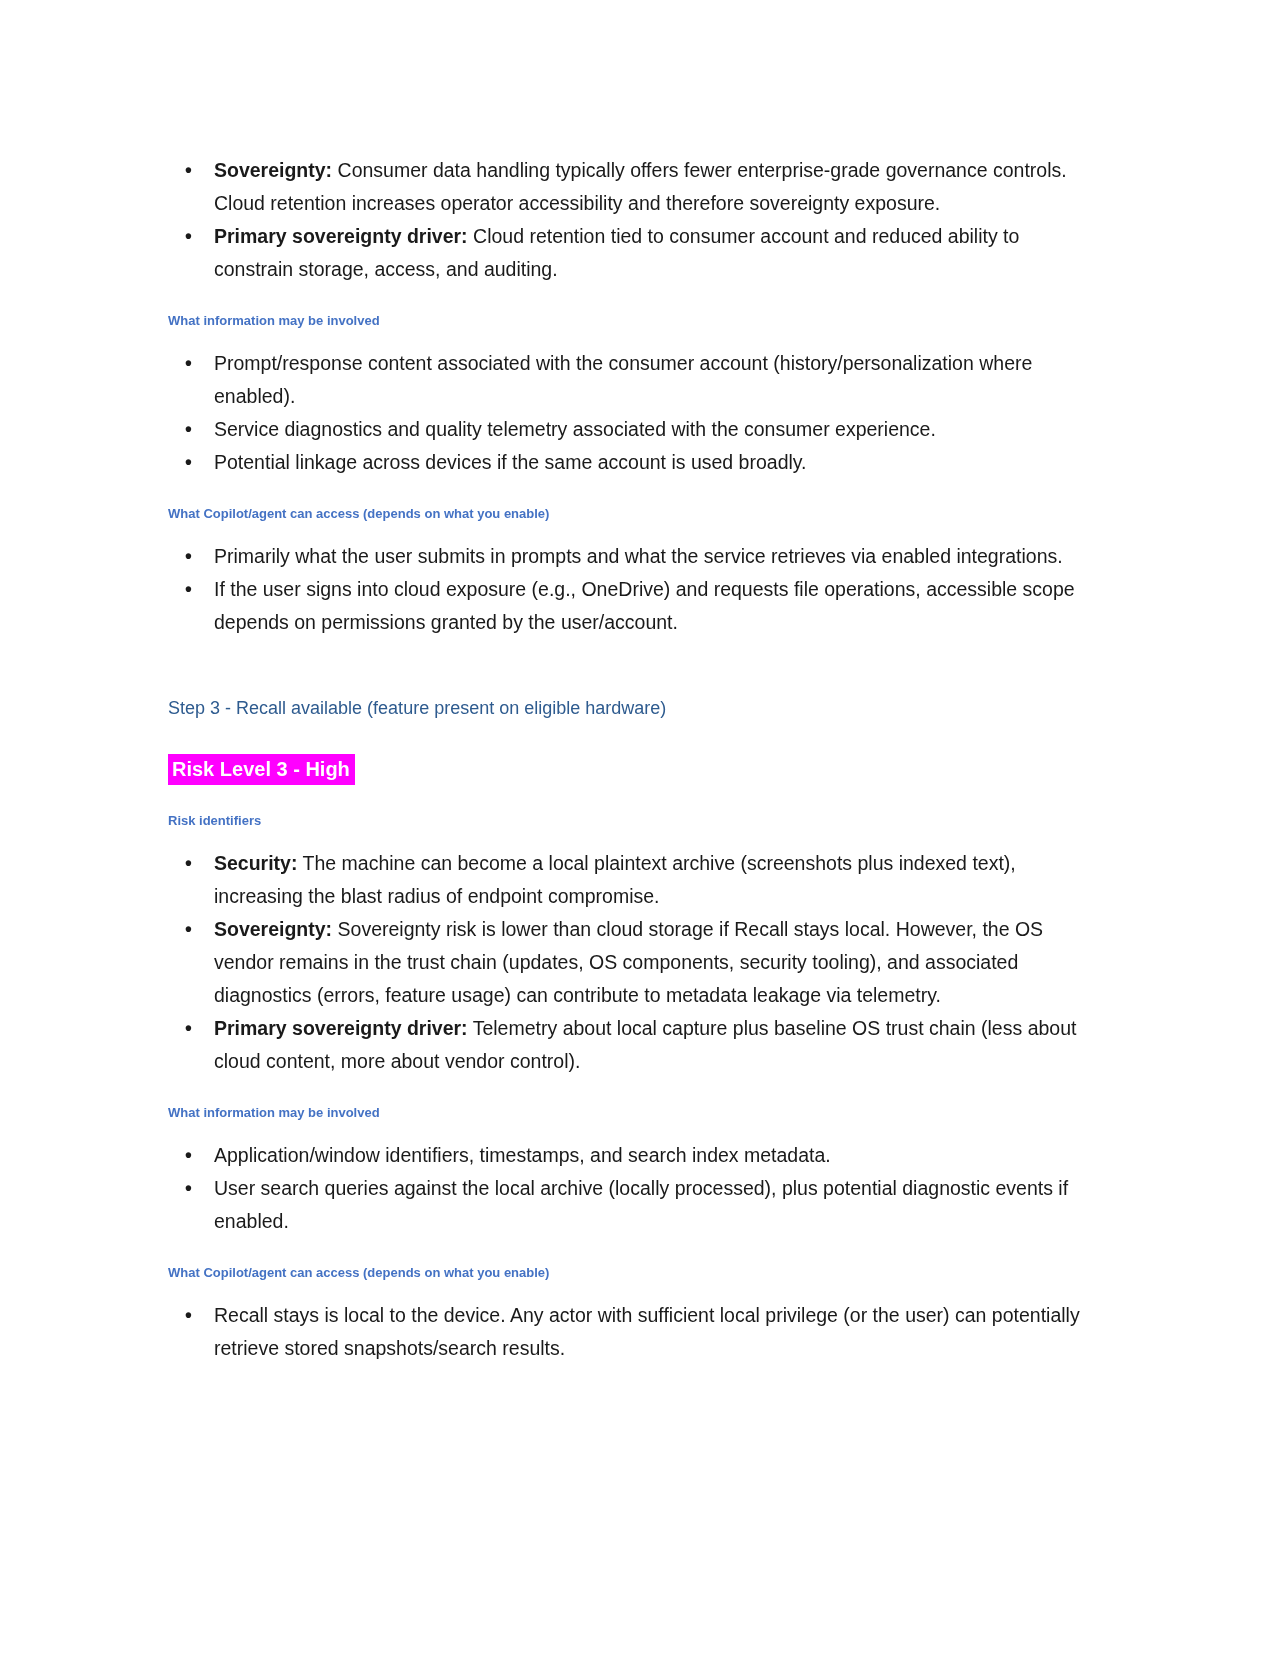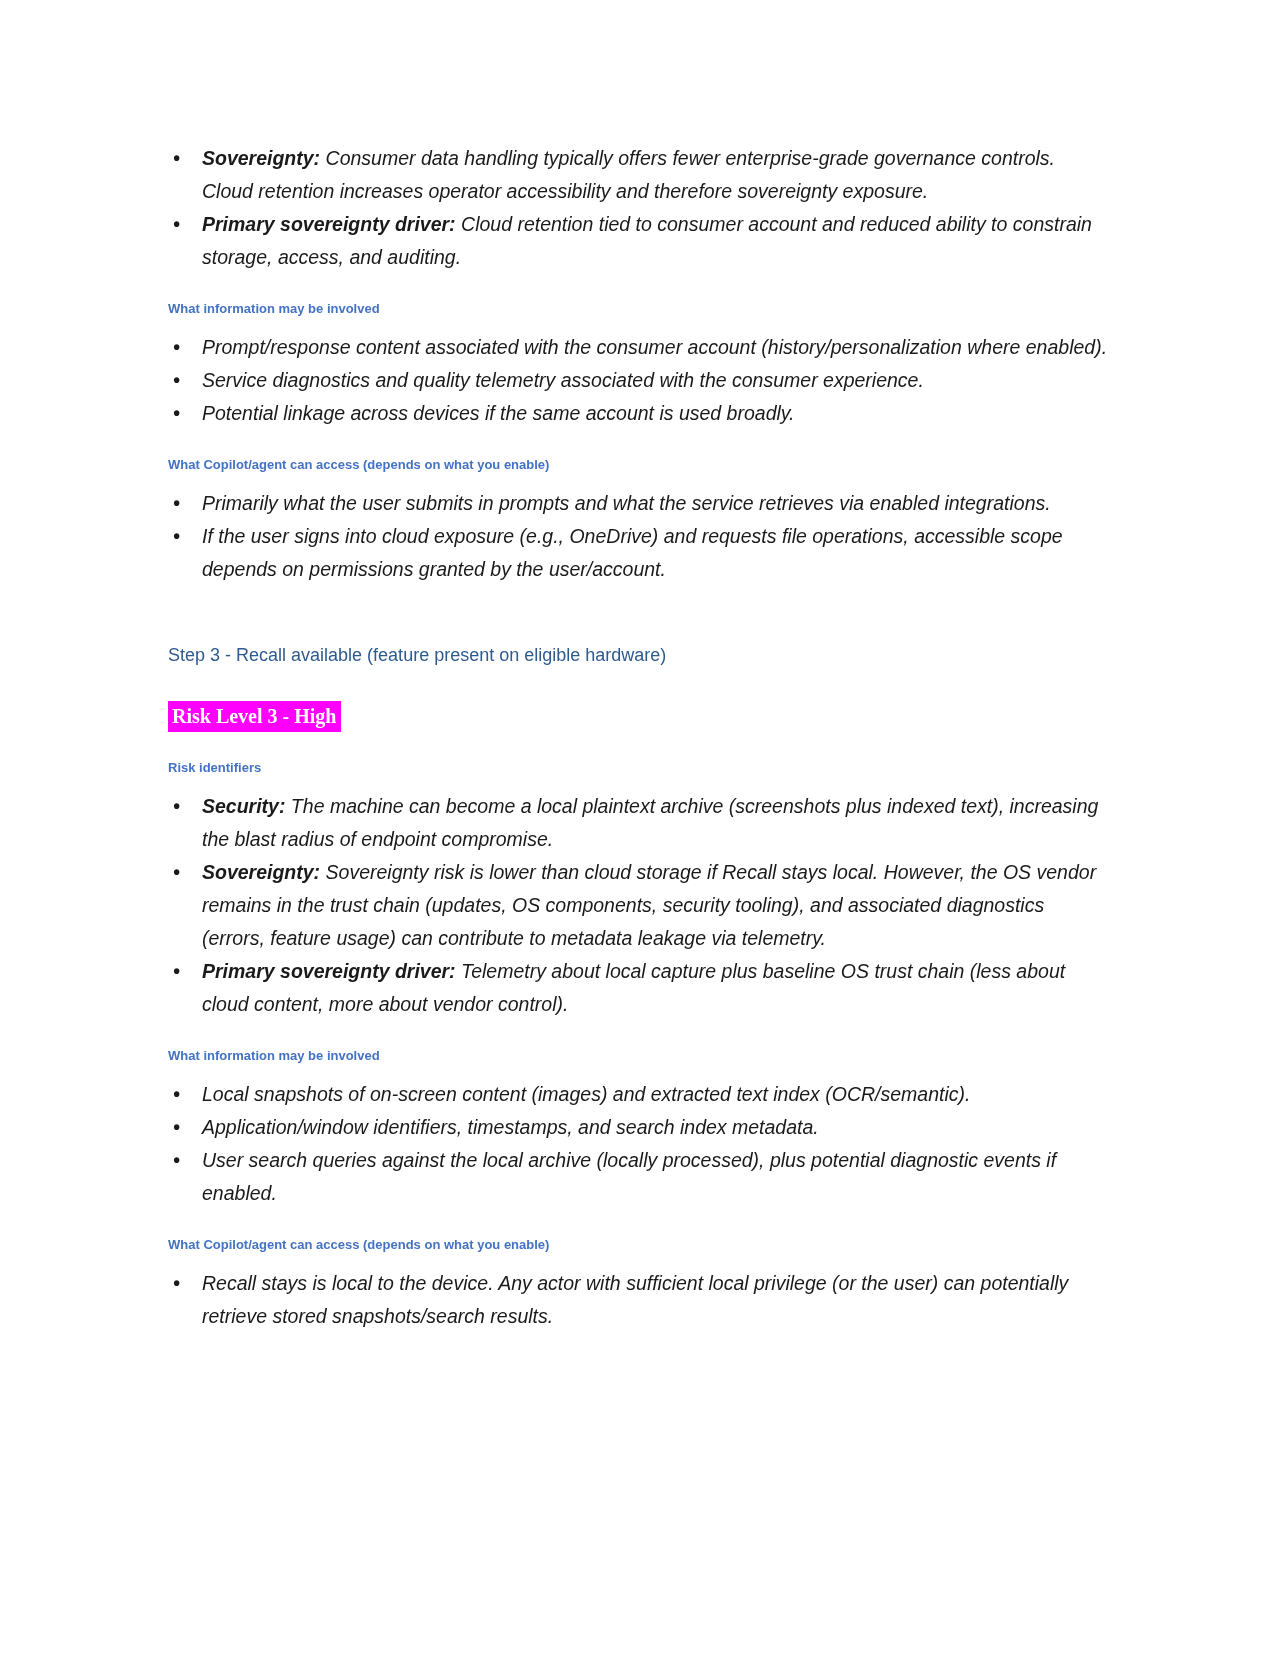--- a/index.html
+++ b/index.html
@@ -19,23 +19,22 @@
   .content {
     position: absolute;
     top: 142px;
     left: 168px;
     width: 940px;
     font-size: 19.5px;
     line-height: 33px;
   }
   ul.bullets {
     list-style: none;
-    margin: 0;
+    margin: 12px;
     padding: 0;
-    font-style: italic;
   }
   ul.bullets li {
     position: relative;
     padding-left: 34px;
   }
   ul.bullets li::before {
     content: "\2022";
     position: absolute;
     left: 5px;
     top: 0;
@@ -53,21 +52,20 @@
   }
   h1.step-heading {
     margin: 50px 0 26px 0;
     font-size: 18px;
     line-height: 38px;
     font-weight: 400;
     color: var(--h1, #2E5B8F);
   }
   .badge-row {
     margin: 0 0 14px 0;
-    font-family: Liberation Serif, serif;
   }
   .risk-badge {
     display: inline-block;
     background: var(--highlight_bg, #FF00FF);
     color: var(--highlight_text, #ffffff);
     font-weight: 700;
     font-size: 20px;
     line-height: 25px;
     padding: 3px 5px 3px 4px;
   }
@@ -104,21 +102,20 @@
 
     <h3 class="subheading">Risk identifiers</h3>
     <ul class="bullets">
       <li><span class="lead">Security:</span><span> The machine can become a local plaintext archive (screenshots plus indexed text), increasing the blast radius of endpoint compromise.</span></li>
       <li><span class="lead">Sovereignty:</span><span> Sovereignty risk is lower than cloud storage if Recall stays local. However, the OS vendor remains in the trust chain (updates, OS components, security tooling), and associated diagnostics (errors, feature usage) can contribute to metadata leakage via telemetry.</span></li>
       <li><span class="lead">Primary sovereignty driver:</span><span> Telemetry about local capture plus baseline OS trust chain (less about cloud content, more about vendor control).</span></li>
     </ul>
 
     <h3 class="subheading">What information may be involved</h3>
     <ul class="bullets">
-      <li><span>Local snapshots of on-screen content (images) and extracted text index (OCR/semantic).</span></li>
       <li><span>Application/window identifiers, timestamps, and search index metadata.</span></li>
       <li><span>User search queries against the local archive (locally processed), plus potential diagnostic events if enabled.</span></li>
     </ul>
 
     <h3 class="subheading">What Copilot/agent can access (depends on what you enable)</h3>
     <ul class="bullets">
       <li><span>Recall stays is local to the device. Any actor with sufficient local privilege (or the user) can potentially retrieve stored snapshots/search results.</span></li>
     </ul>
 
   </div>

